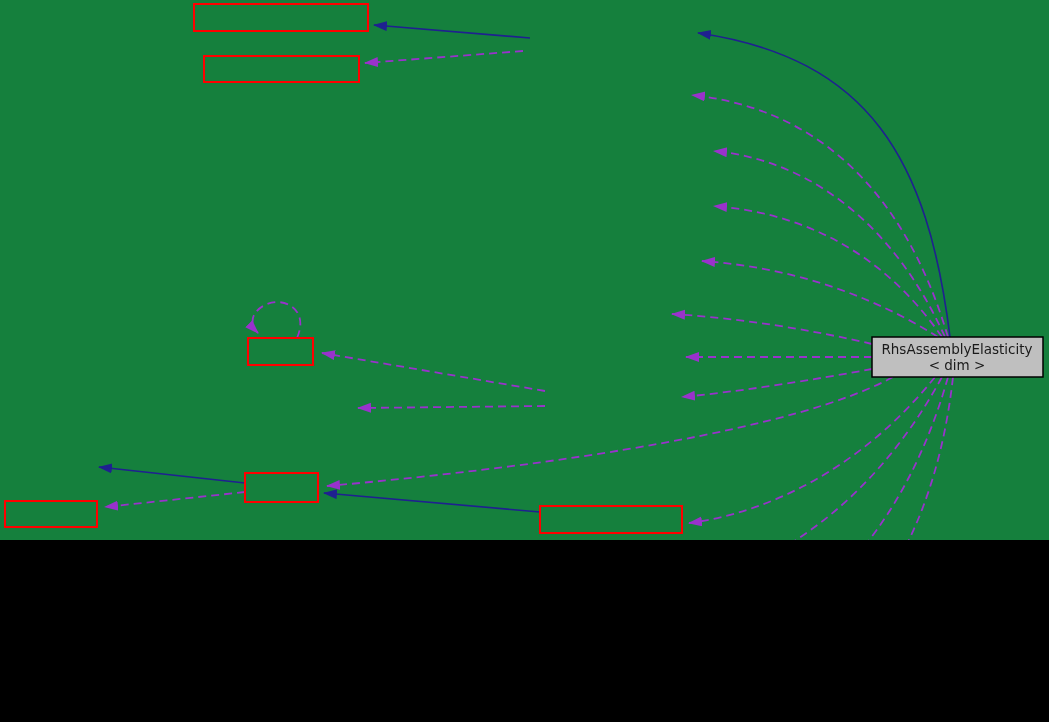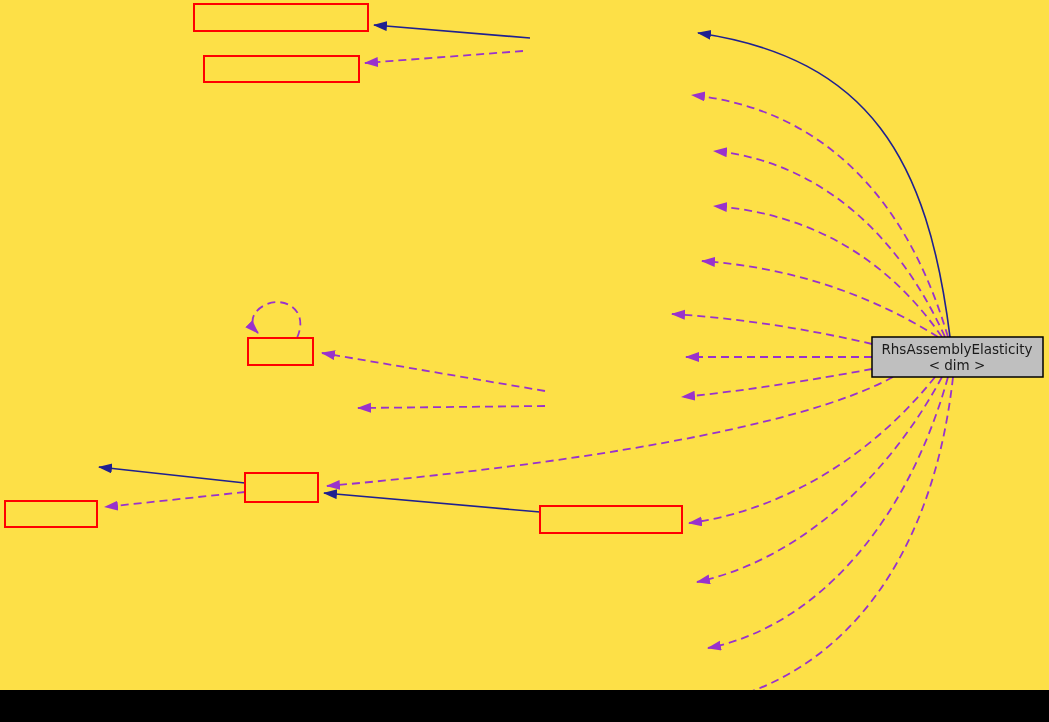--- a/index.html
+++ b/index.html
@@ -3,22 +3,22 @@
 <meta charset="utf-8">
 <style>
   html, body {
     margin: 0;
     padding: 0;
     background: #000000;
   }
   .canvas {
     position: relative;
     width: 1049px;
-    height: 690px;
-    background: #fde047;
+    height: 540px;
+    background: #15803d;
     overflow: hidden;
     font-family: "DejaVu Sans", "Liberation Sans", sans-serif;
   }
   svg text.node-label {
     font-family: "DejaVu Sans", "Liberation Sans", sans-serif;
     font-size: 13.5px;
     fill: #1a1a1a;
   }
 </style>
 </head>

